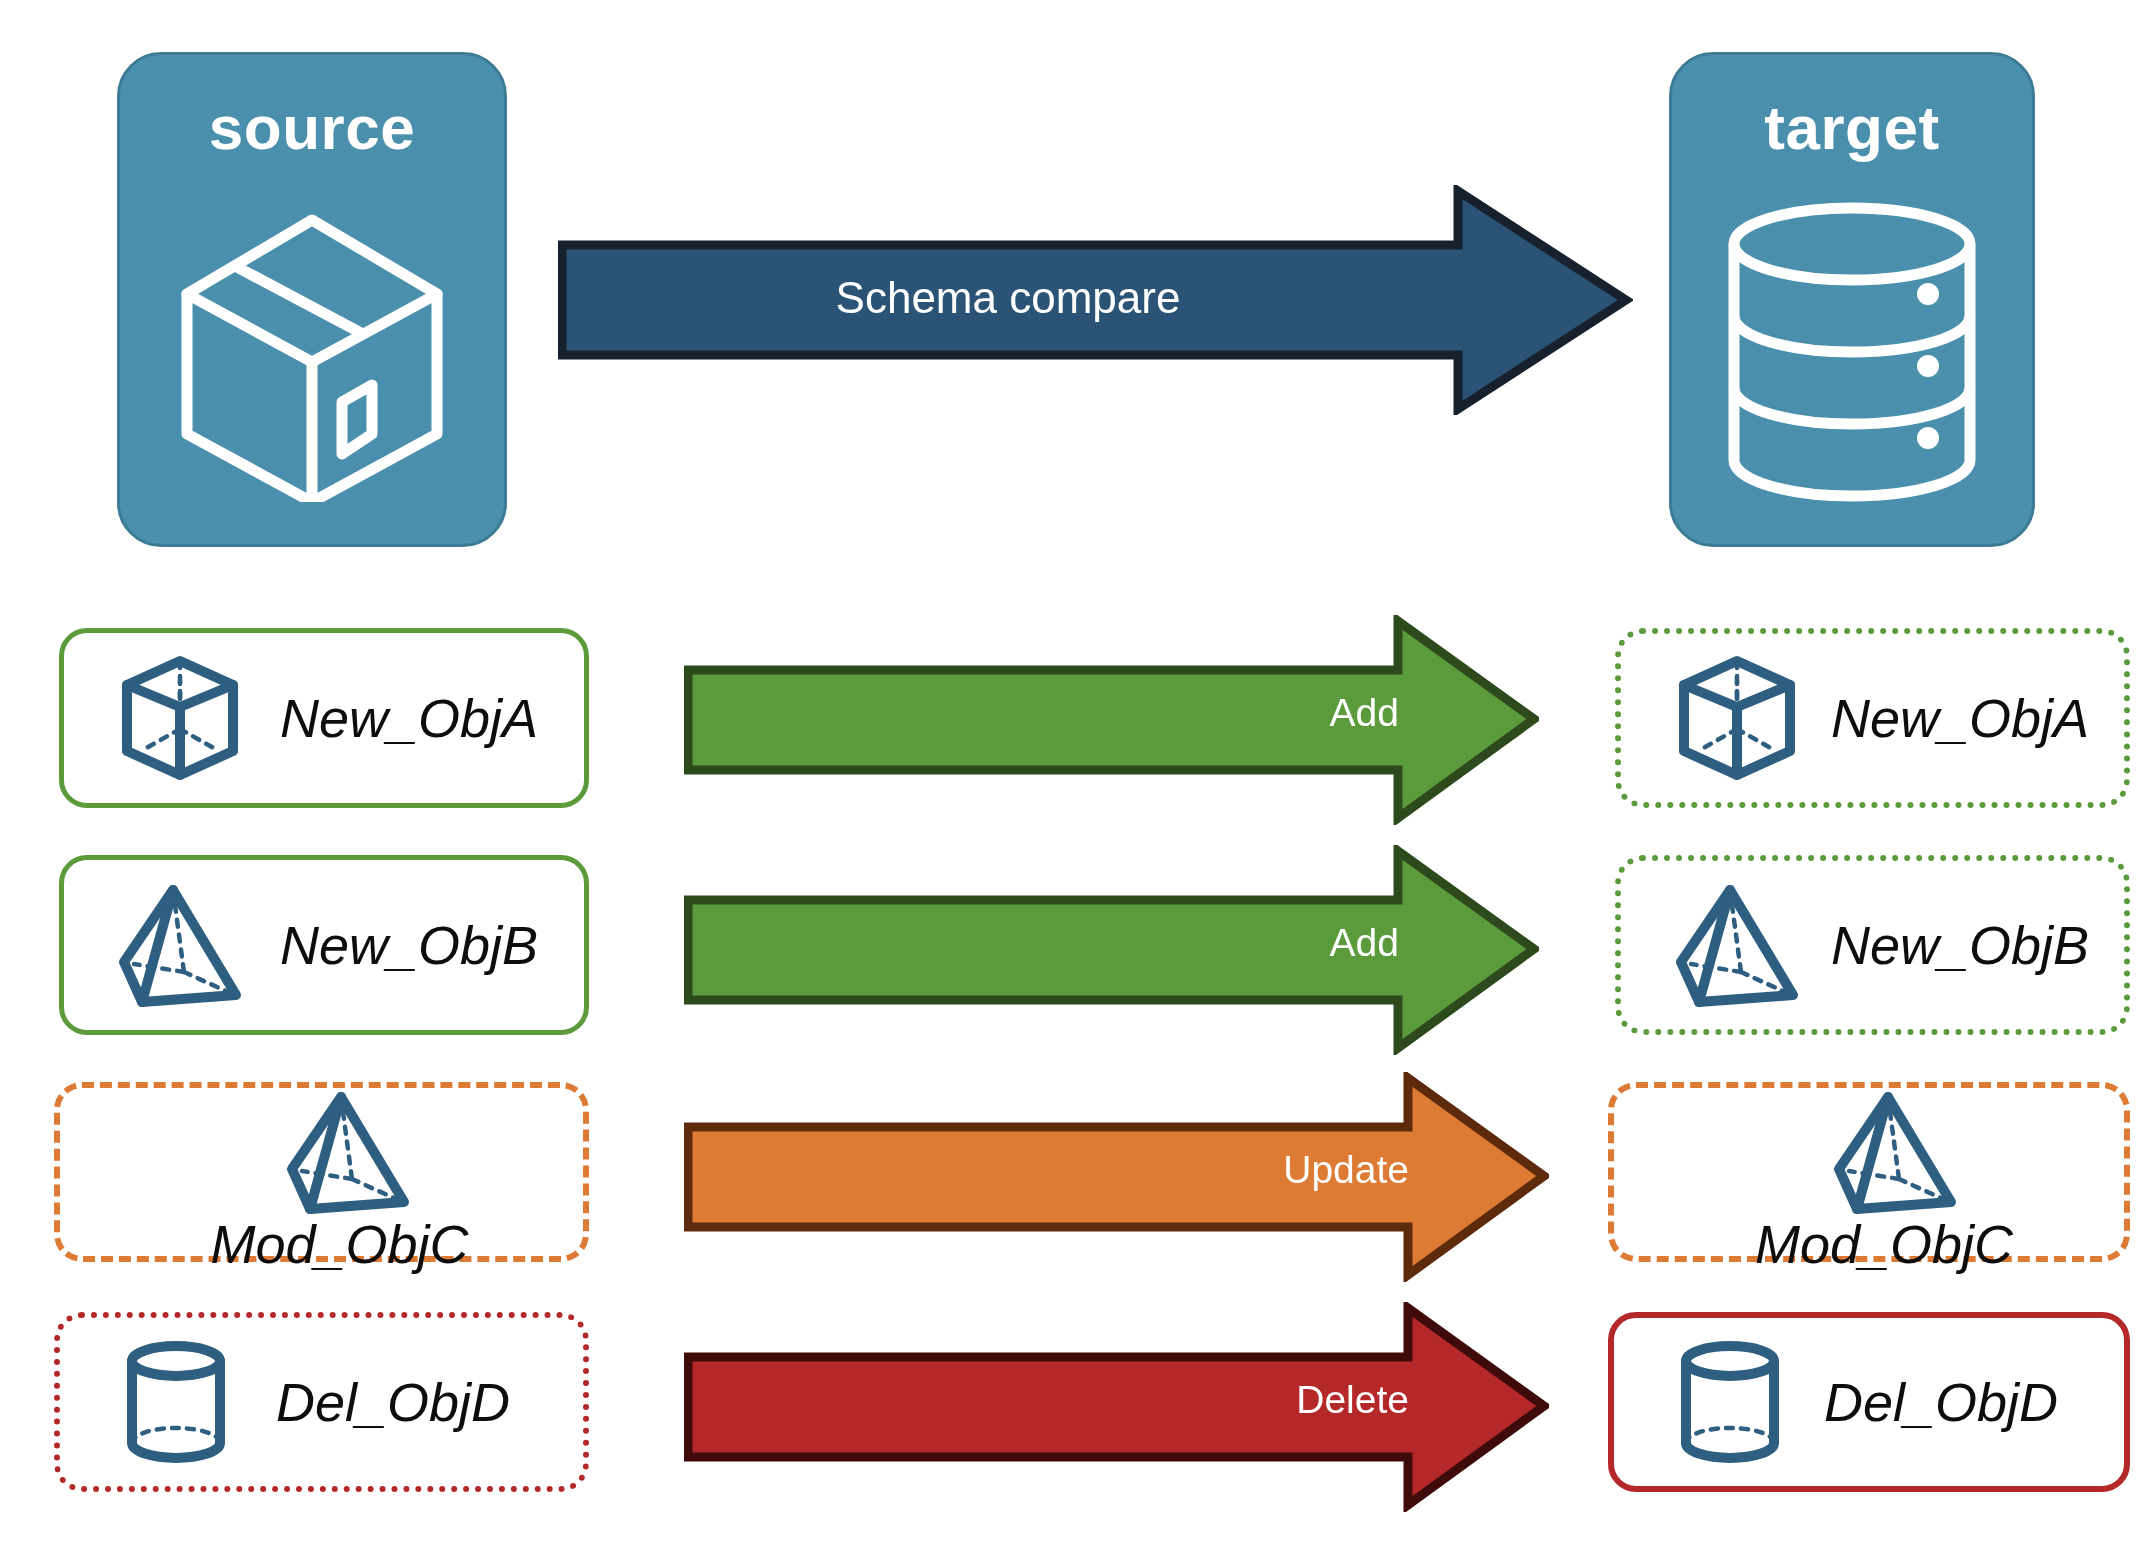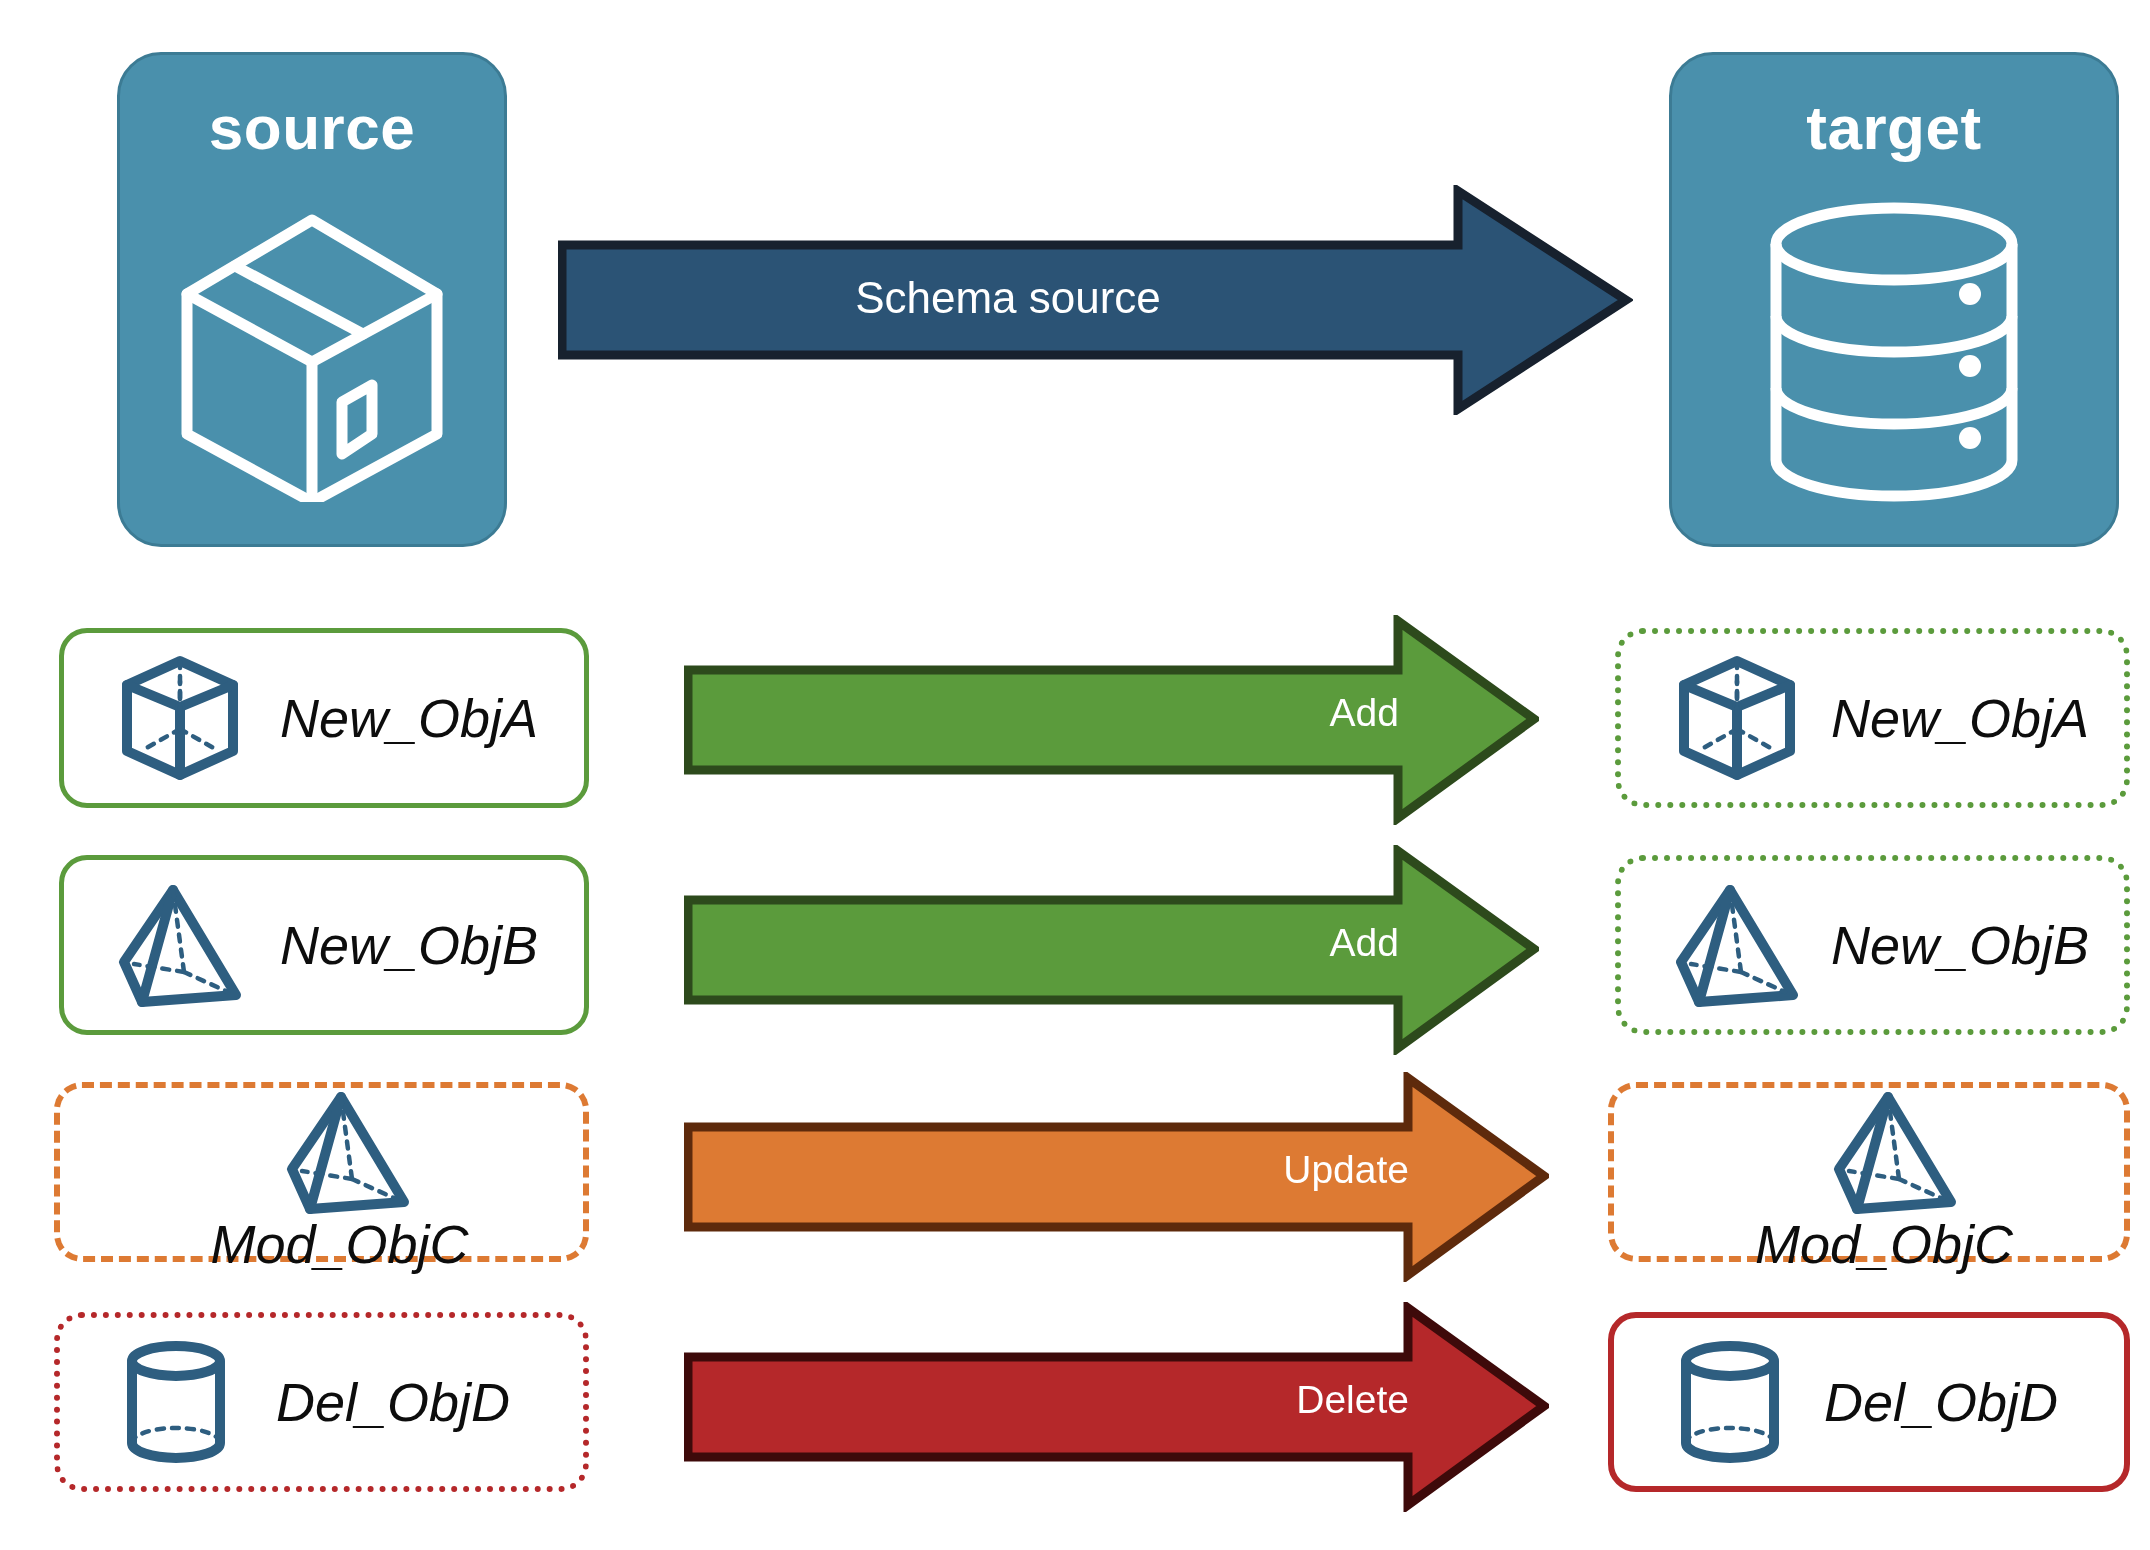--- a/index.html
+++ b/index.html
@@ -77,24 +77,24 @@
           <path d="M175 200 L205 183 L205 232 L175 252 Z"></path>
         </g>
       </svg>
     </div>
   </div>
 
   <div class="big-arrow" style="left:546px;top:185px;width:1075px;height:230px;">
     <svg width="1075" height="230" viewBox="0 0 1075 230" preserveAspectRatio="none" aria-hidden="true">
       <polygon points="4,60 900,60 900,6 1068,115 900,224 900,170 4,170" fill="#2B5375" stroke="#17212E" stroke-width="9" stroke-linejoin="miter"></polygon>
     </svg>
-    <div class="arrow-label" style="top:88px;right:175px;left:0;">Schema source</div>
-  </div>
-
-  <div class="endpoint" style="left:1657px;top:52px;width:450px;height:495px;">
+    <div class="arrow-label" style="top:88px;right:175px;left:0;">Schema compare</div>
+  </div>
+
+  <div class="endpoint" style="left:1657px;top:52px;width:366px;height:495px;">
     <div class="endpoint-title">target</div>
     <div class="endpoint-icon">
       <svg width="260" height="300" viewBox="0 0 260 300" aria-hidden="true">
         <g fill="none" stroke="#ffffff" stroke-width="11" stroke-linejoin="round">
           <ellipse cx="130" cy="42" rx="118" ry="36"></ellipse>
           <path d="M12 42 L12 258"></path>
           <path d="M248 42 L248 258"></path>
           <path d="M12 114 A118 36 0 0 0 248 114"></path>
           <path d="M12 186 A118 36 0 0 0 248 186"></path>
           <path d="M12 258 A118 36 0 0 0 248 258"></path>

